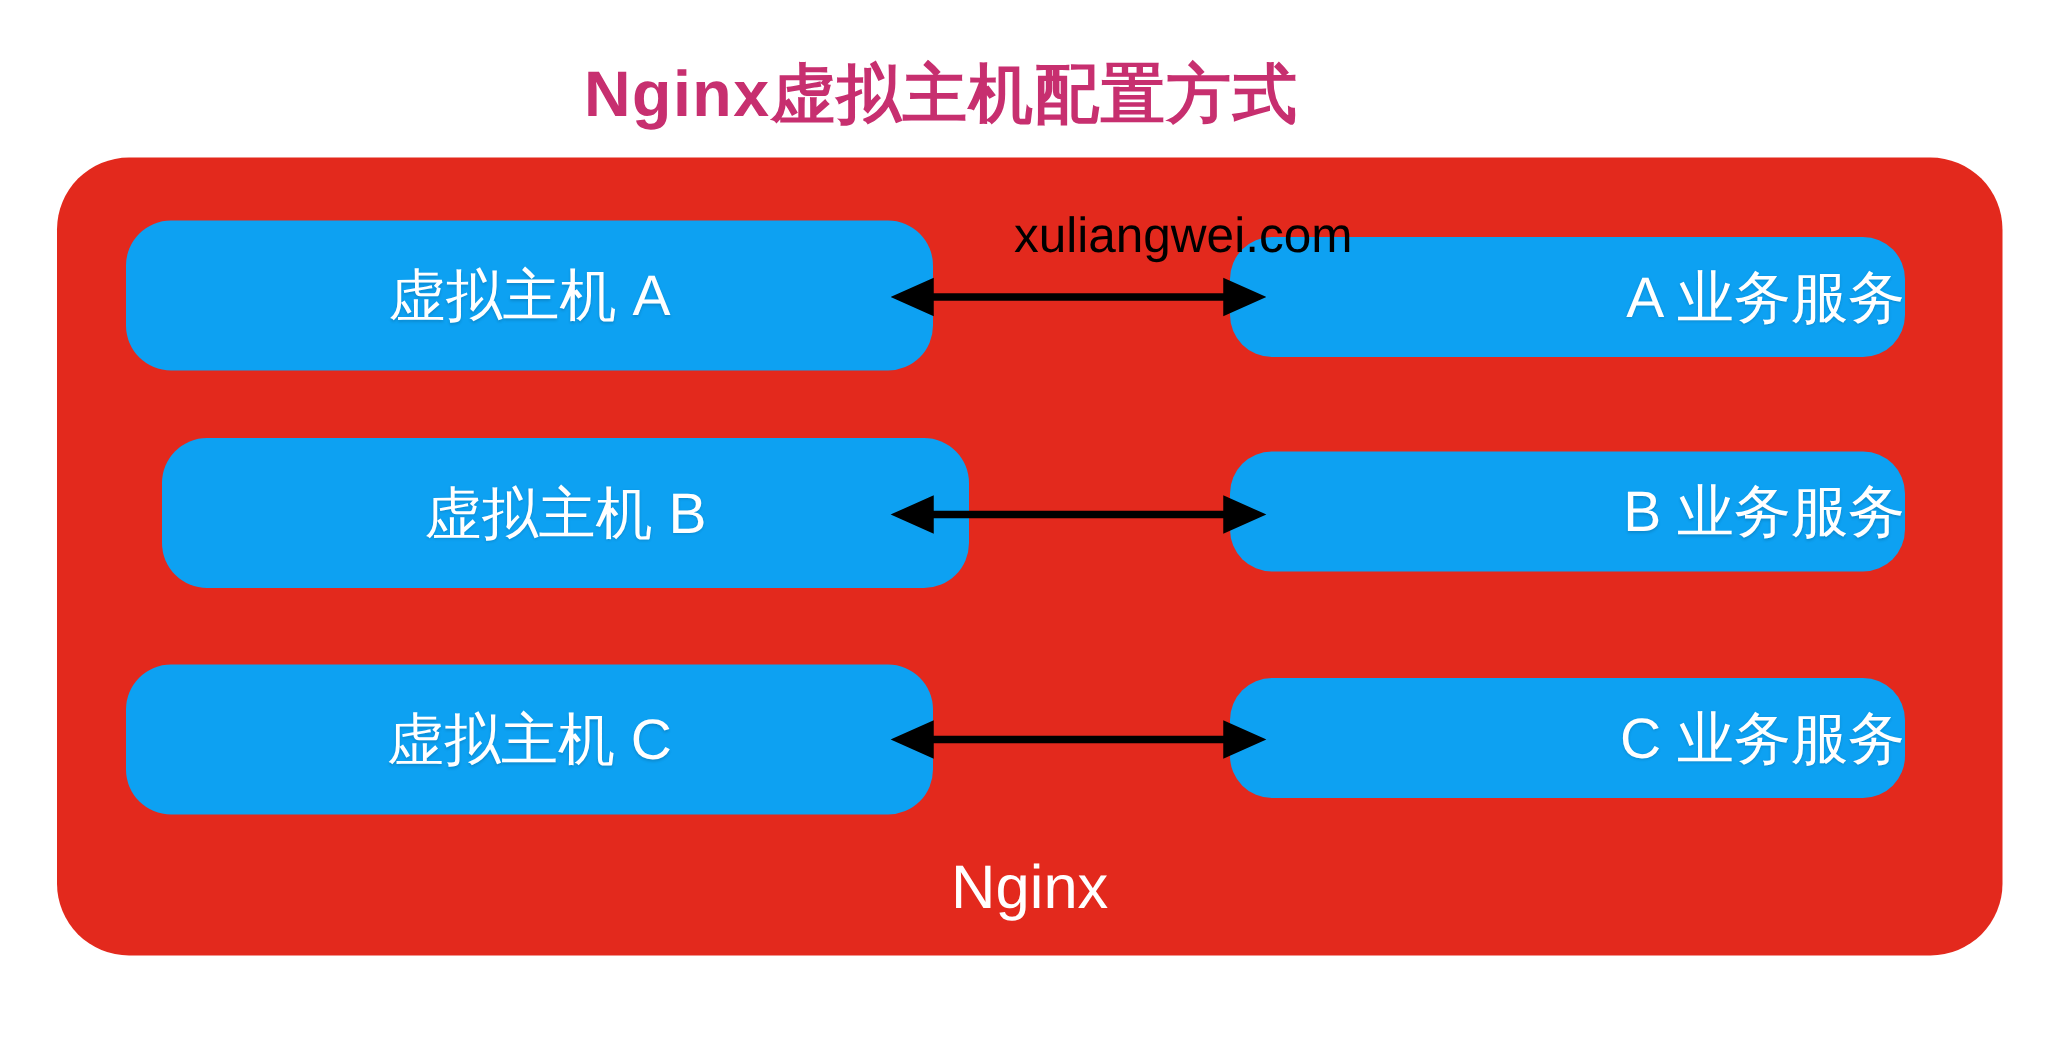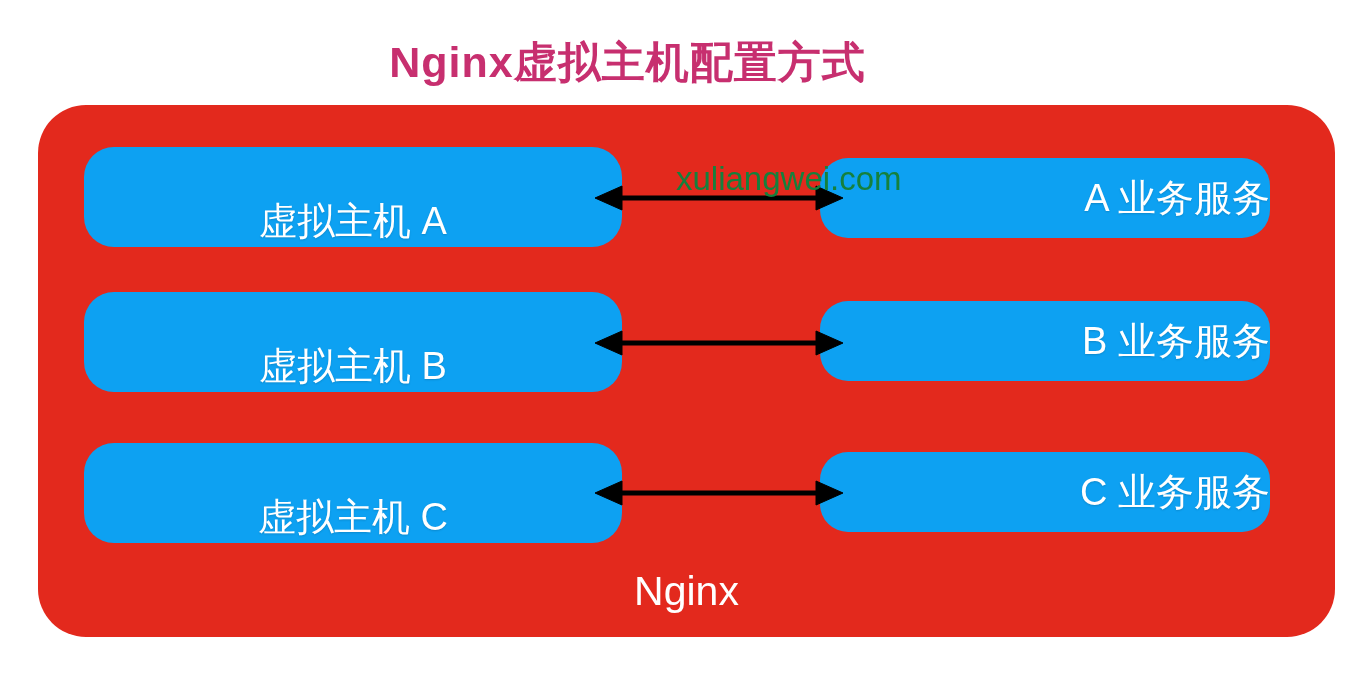--- a/index.html
+++ b/index.html
@@ -45,31 +45,30 @@
     justify-content: center;
     font-size: 38px;
     white-space: nowrap;
     text-shadow: 0 1px 2px rgba(0,0,0,0.15);
   }
   .host-box {
     left: 46px;
     width: 538px;
     height: 100px;
     border-radius: 30px;
-    align-items: flex-end;
   }
   .service-box {
     left: 782px;
     width: 450px;
     height: 80px;
     border-radius: 28px;
     justify-content: flex-end;
   }
   .host-0 { top: 42px; }
-  .host-1 { top: 187px; }
+  .host-1 { top: 187px; margin-left: 24px; }
   .host-2 { top: 338px; }
   .svc-0 { top: 53px; }
   .svc-1 { top: 196px; }
   .svc-2 { top: 347px; }
   .arrows-layer {
     position: absolute;
     left: 0;
     top: 0;
     width: 1297px;
     height: 532px;
@@ -81,23 +80,23 @@
     top: 463px;
     width: 1297px;
     text-align: center;
     font-size: 41px;
     color: #ffffff;
     white-space: nowrap;
   }
   .watermark {
     position: absolute;
     left: 676px;
-    top: 160px;
+    top: 138px;
     font-size: 33px;
-    color: #15803d;
+    color: #000000;
     z-index: 5;
     white-space: nowrap;
   }
 </style>
 </head>
 <body>
 
 <div class="canvas">
 
   <div class="title">Nginx虚拟主机配置方式</div>

